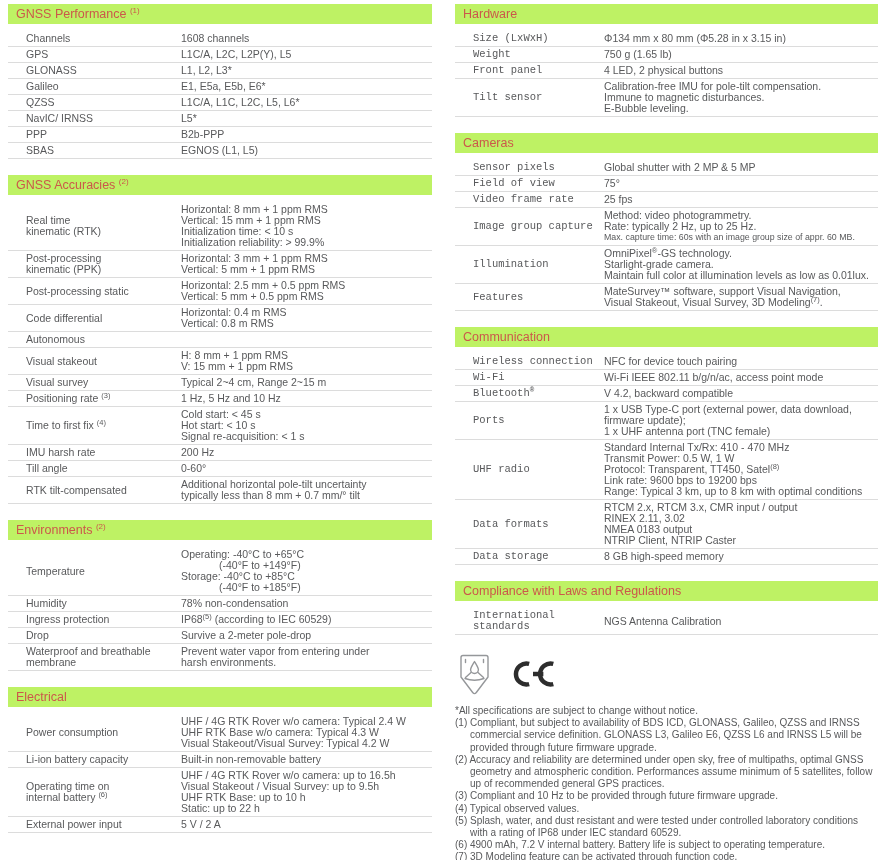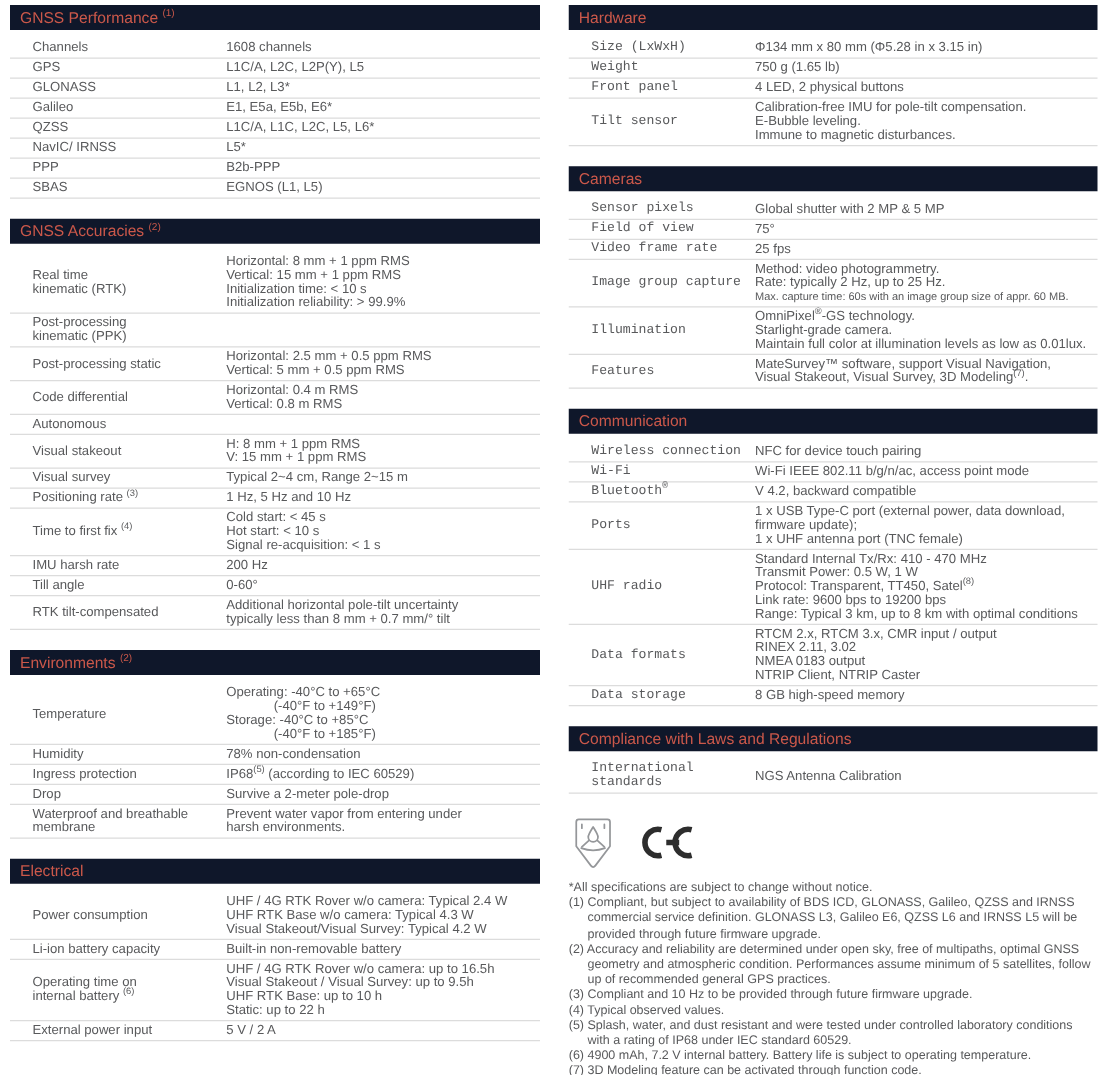--- a/index.html
+++ b/index.html
@@ -7,21 +7,21 @@
     width:882px;height:860px;overflow:hidden;background:#ffffff;
     font-family:"Liberation Sans","DejaVu Sans",sans-serif;
     font-size:10.5px;color:#58595b;
   }
   .page{position:relative;width:882px;height:860px;overflow:hidden;}
   .col{position:absolute;top:4px;}
   .col-left{left:8px;width:424px;}
   .col-right{left:455px;width:423px;}
   .section{margin-bottom:16px;}
   .sec-h{
-    background:#0f172a;height:20px;line-height:20px;padding:0 8px;
+    background:#bef264;height:20px;line-height:20px;padding:0 8px;
     color:#cb584a;font-size:12.5px;margin-bottom:7px;box-sizing:border-box;
     white-space:nowrap;
   }
   .sec-h sup{font-size:8px;vertical-align:super;line-height:0;}
   .row{display:flex;align-items:center;border-bottom:1px solid #dcdcdc;padding:2px 0;}
   .lbl{flex:0 0 155px;padding-right:6px;box-sizing:border-box;line-height:11px;margin-left:18px;}
   .col-right .lbl{flex:0 0 131px;font-family:Liberation Mono, monospace;}
   .val{flex:1;min-width:0;line-height:11px;}
   .vline{white-space:nowrap;}
   .vline.small{font-size:8.8px;}
@@ -118,20 +118,24 @@
               <div class="vline">Vertical: 15 mm + 1 ppm RMS</div>
               <div class="vline">Initialization time: &lt; 10 s</div>
               <div class="vline">Initialization reliability: &gt; 99.9%</div>
             </div>
           </div>
           <div class="row">
             <div class="lbl">
               <div>Post-processing</div>
               <div>kinematic (PPK)</div>
             </div>
+            <div class="val">
+              <div class="vline">Horizontal: 3 mm + 1 ppm RMS</div>
+              <div class="vline">Vertical: 5 mm + 1 ppm RMS</div>
+            </div>
           </div>
           <div class="row">
             <div class="lbl">
               <div>Post-processing static</div>
             </div>
             <div class="val">
               <div class="vline">Horizontal: 2.5 mm + 0.5 ppm RMS</div>
               <div class="vline">Vertical: 5 mm + 0.5 ppm RMS</div>
             </div>
           </div>
@@ -333,22 +337,22 @@
               <div class="val">
                 <div class="vline">4 LED, 2 physical buttons</div>
               </div>
             </div>
             <div class="row">
               <div class="lbl">
                 <div>Tilt sensor</div>
               </div>
               <div class="val">
                 <div class="vline">Calibration-free IMU for pole-tilt compensation.</div>
+                <div class="vline">Immune to magnetic disturbances.</div>
                 <div class="vline">E-Bubble leveling.</div>
-                <div class="vline">Immune to magnetic disturbances.</div>
               </div>
             </div>
           </div>
         </section>
         <section class="section">
           <div class="sec-h"><span>Cameras</span></div>
           <div>
             <div class="row">
               <div class="lbl">
                 <div>Sensor pixels</div>

